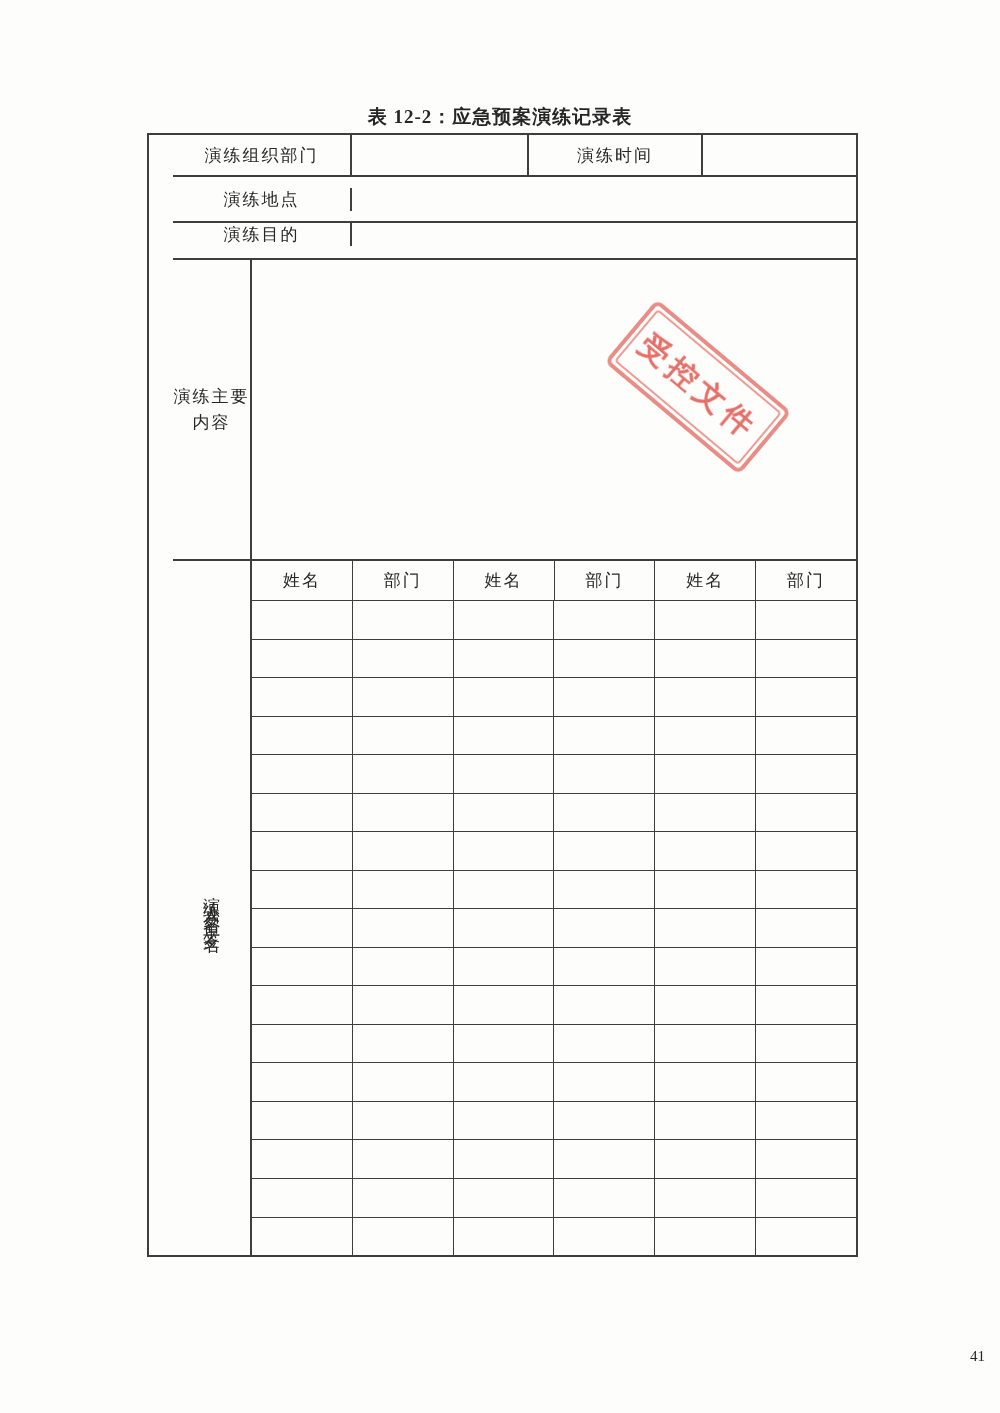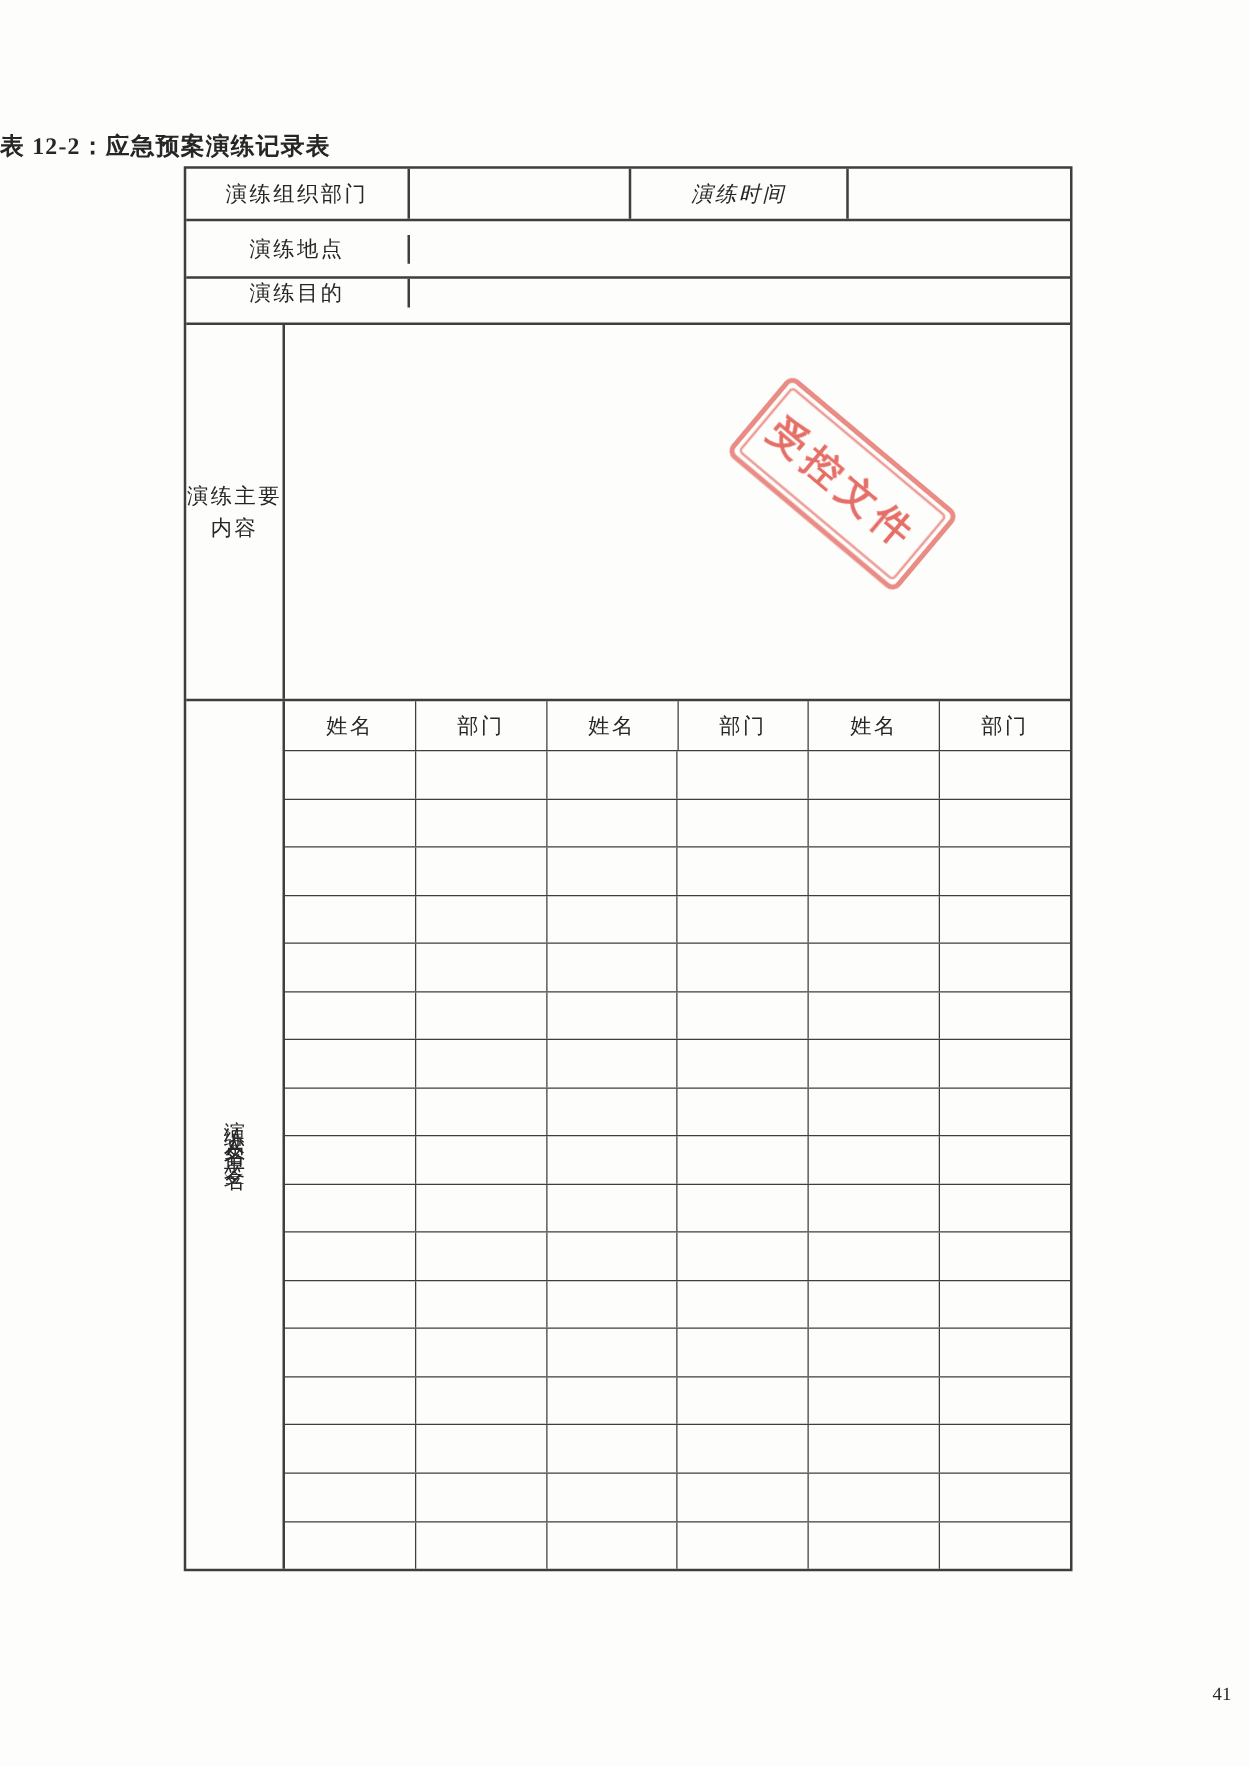--- a/index.html
+++ b/index.html
@@ -11,47 +11,48 @@
   .sheet{
     position:relative;
     width:1000px;height:1413px;
     background:#fdfdfc;
     font-family:"Liberation Serif","DejaVu Serif",serif;
     color:var(--ink);
     overflow:hidden;
   }
   .doc-title{
     position:absolute;top:104px;left:0;width:1000px;
-    font-size:19px;font-weight:bold;
+    text-align:center;font-size:19px;font-weight:bold;
     letter-spacing:1px;
   }
   .form{
     position:absolute;left:147px;top:133px;
     width:711px;height:1124px;
     border:2px solid var(--line);
     box-sizing:border-box;
     display:flex;flex-direction:column;
     font-size:17px;
+    padding-left:24px;
   }
   .band{display:flex;flex-direction:row;box-sizing:border-box;}
   .bordered-bottom{border-bottom:2px solid var(--line);}
   .cell{
     box-sizing:border-box;
     display:flex;align-items:center;justify-content:center;
     letter-spacing:2px;
   }
   .cell-r{border-right:2px solid var(--line);}
   .band-org{height:42px;}
   .band-loc{height:46px;align-items:center;}
   .band-pur{height:37px;flex-direction:column;}
   .band-main{height:301px;}
   .band-people{flex:1;}
   .w-label{width:179px;}
   .w-orgval{width:177px;}
-  .w-time{width:174px;font-style:italic;}
+  .w-time{width:174px;}
   .w-rest{flex:1;}
   .w-narrow{width:79px;align-items:center;}
   .main-content-cell{flex:1;position:relative;}
   .vertical-label{
     writing-mode:vertical-rl;
     letter-spacing:5px;
     line-height:1;
     font-size:17px;
   }
   .wrap-label{

